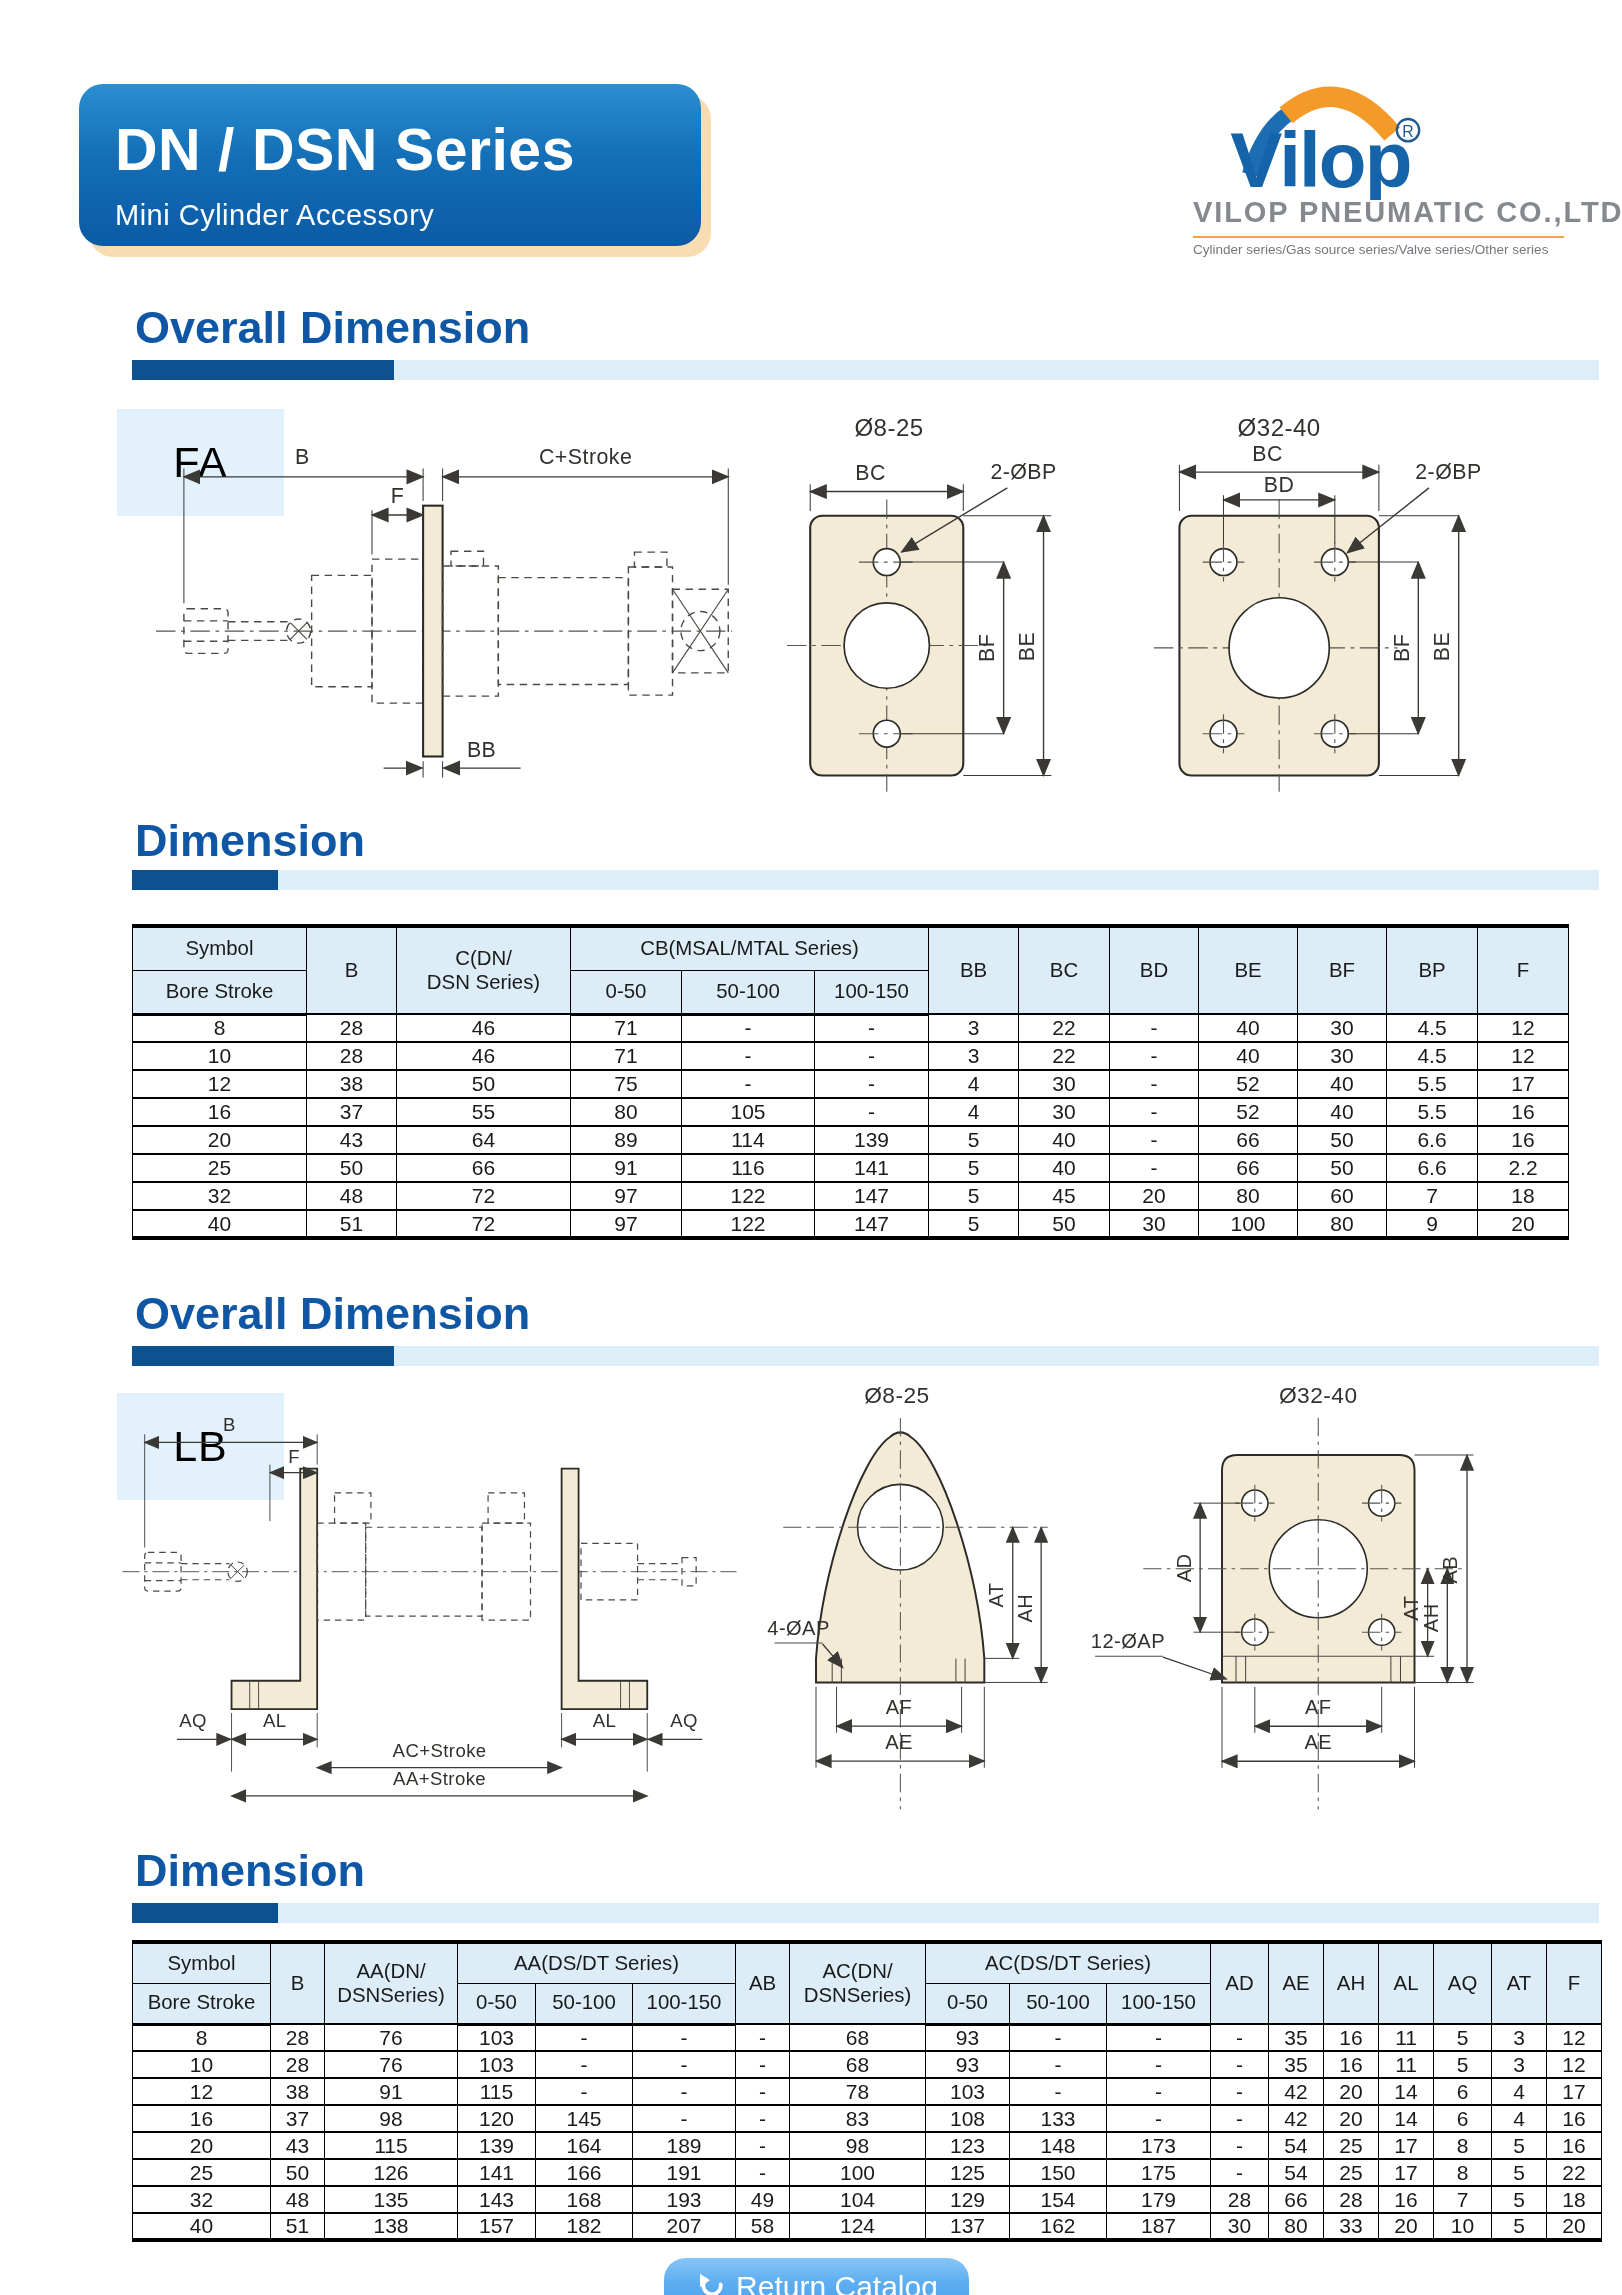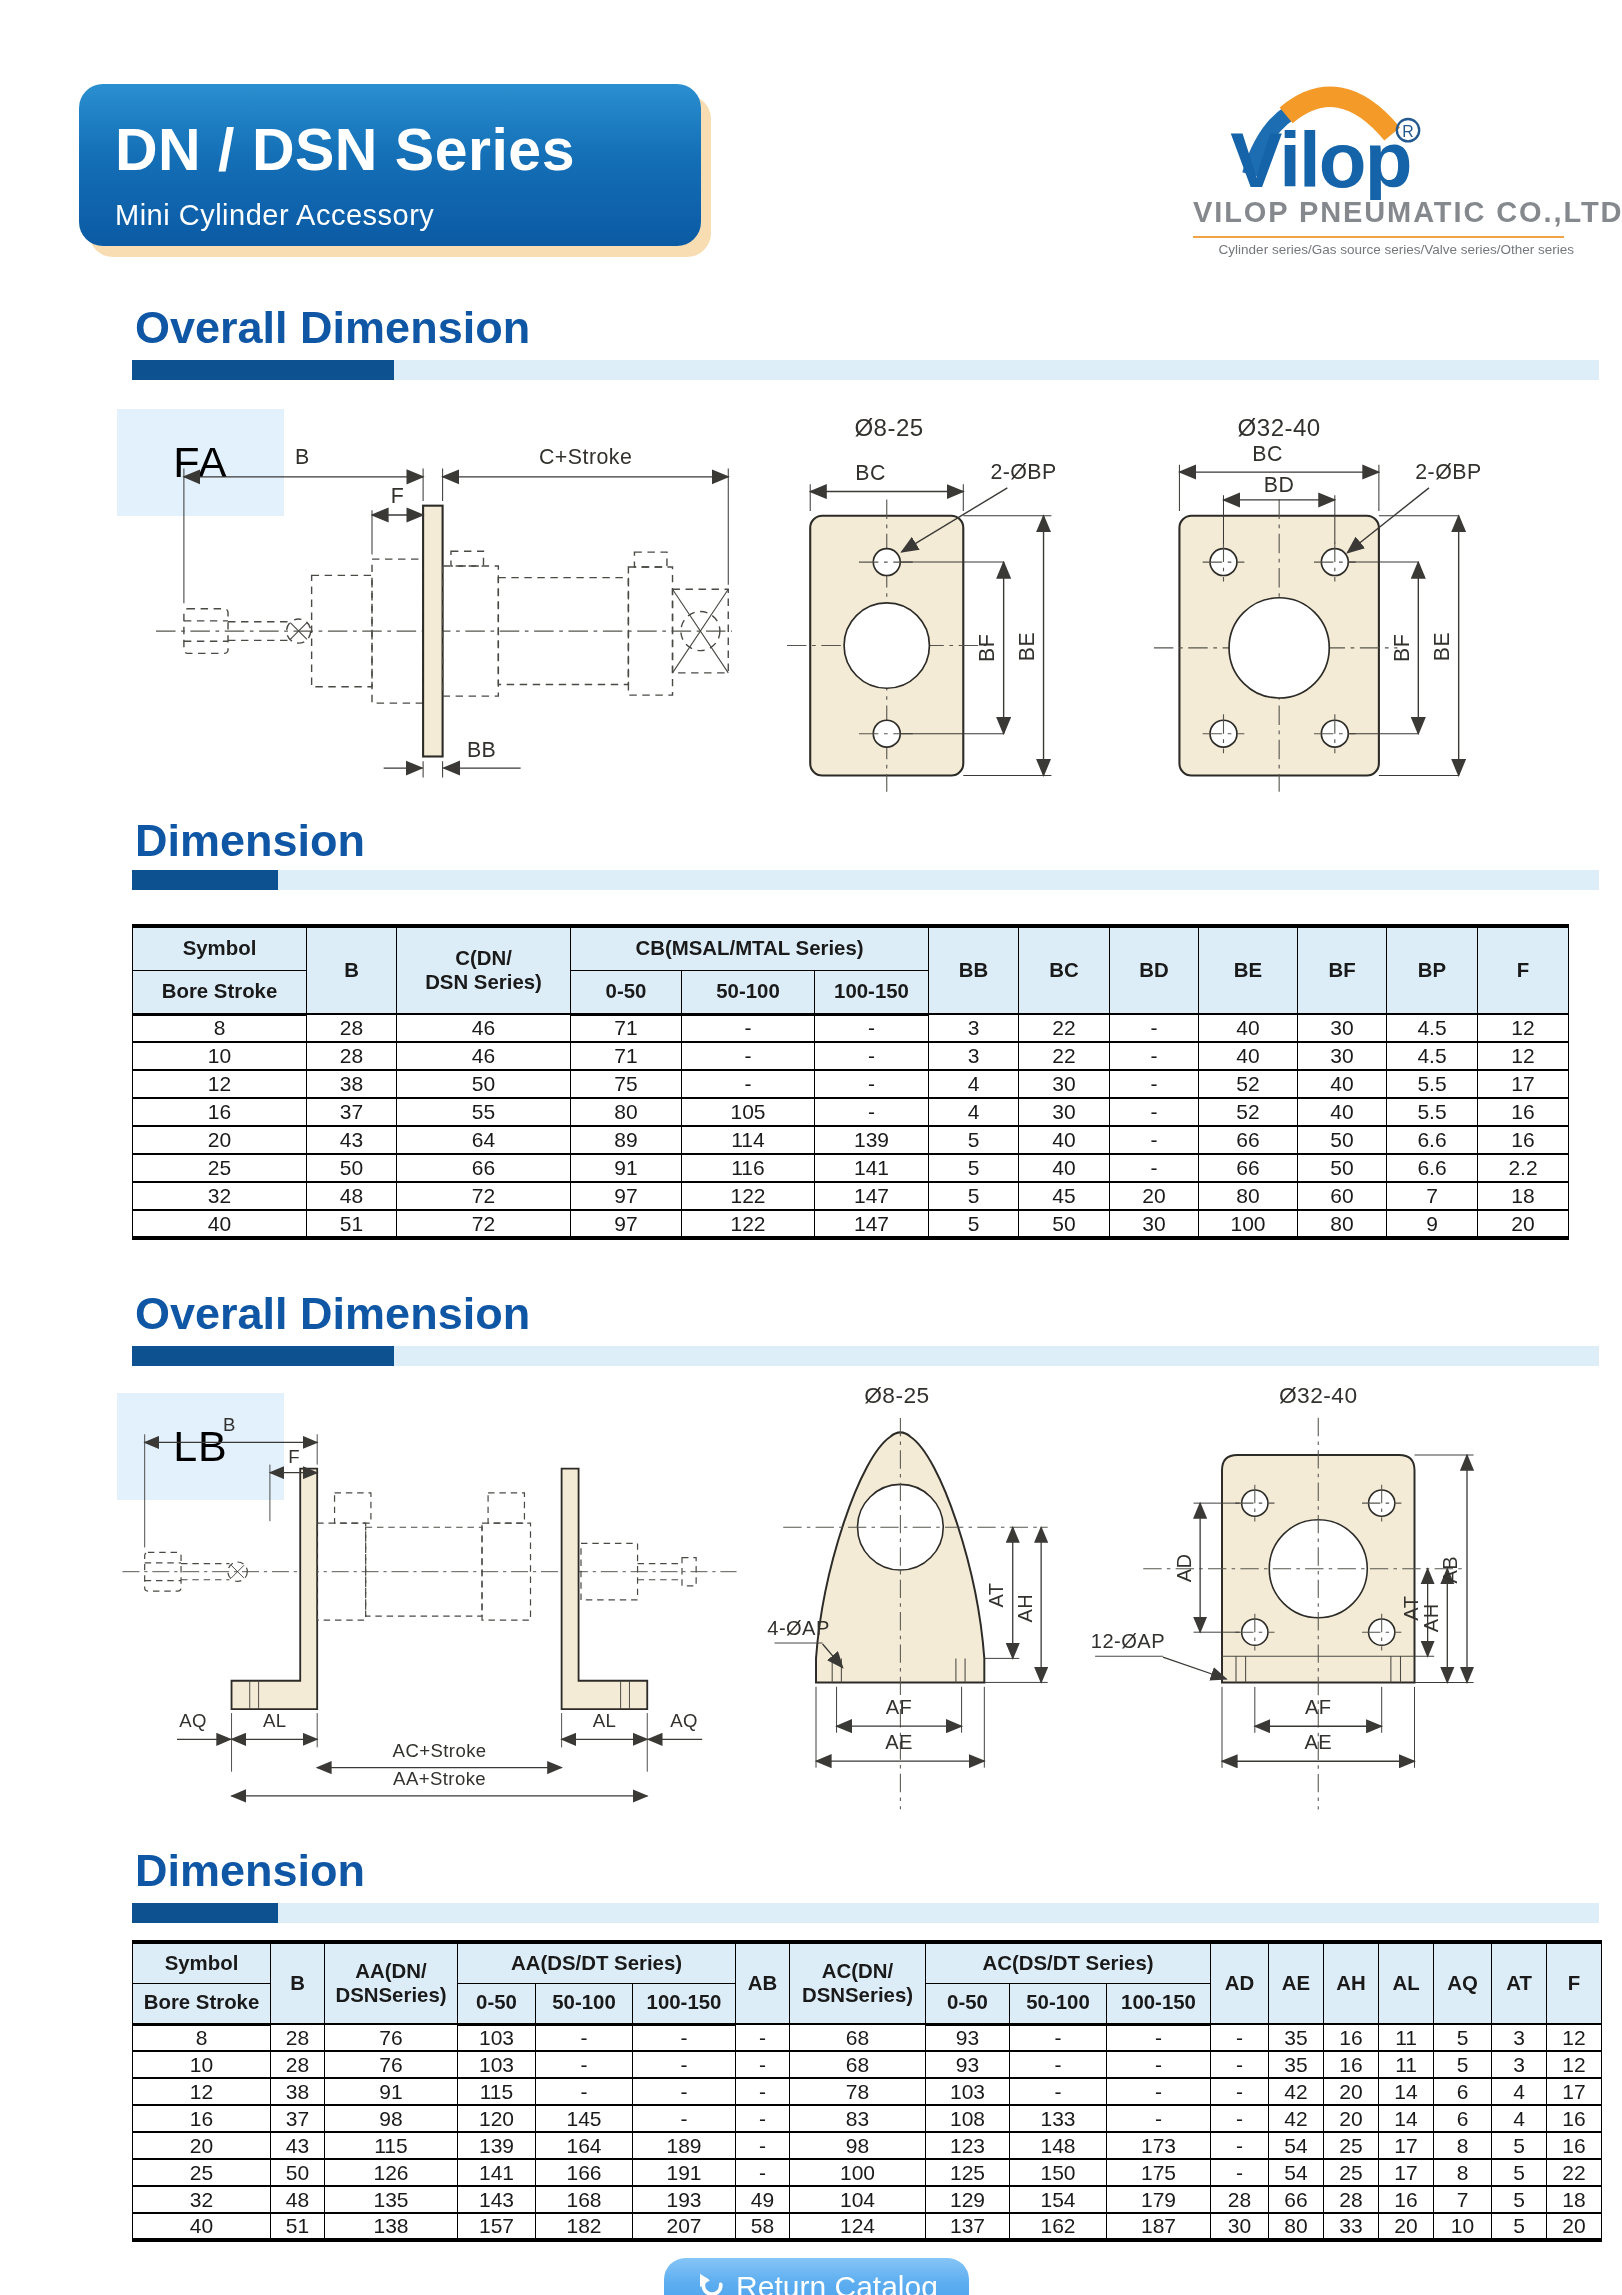--- a/index.html
+++ b/index.html
@@ -28,21 +28,21 @@
   .banner{position:absolute;left:79px;top:84px;width:622px;height:162px;border-radius:24px;
     background:linear-gradient(180deg,var(--banner-top) 0%,#146fb6 45%,var(--banner-bot) 100%);
     color:#fff;padding:36px 0 0 36px;}
   .banner-title{font-size:59px;font-weight:700;letter-spacing:0.5px;line-height:1.05;}
   .banner-sub{font-size:29px;font-weight:400;margin-top:16.7px;letter-spacing:0.5px;}
 
   .logo-block{position:absolute;left:1179px;top:74px;width:409px;height:186px;}
   .logo-mark{position:absolute;left:42px;top:4.6px;}
   .logo-company{position:absolute;left:14px;top:122px;width:385px;font-size:29px;font-weight:700;color:var(--logo-gray);letter-spacing:1.9px;white-space:nowrap;}
   .logo-line{position:absolute;left:14px;top:162px;width:371px;height:2.3px;background:#f2a444;}
-  .logo-tagline{position:absolute;left:14px;top:168px;width:381px;font-size:13.5px;color:#74787c;letter-spacing:0px;white-space:nowrap;text-align:right;}
+  .logo-tagline{position:absolute;left:14px;top:168px;width:381px;font-size:13.5px;color:#74787c;letter-spacing:0px;white-space:nowrap;}
 
   
   .sec-head{position:absolute;left:135px;font-size:45px;font-weight:700;color:var(--blue-head);letter-spacing:0px;}
   .sec-bar{position:absolute;left:132px;width:1467px;height:19.5px;background:var(--bar-light);}
   .sec-bar::before{content:"";position:absolute;left:0;top:0;height:100%;background:var(--bar-dark);width:var(--dw,262px);}
 
   .type-box{position:absolute;left:117px;width:167px;height:107px;background:var(--box-blue);
     display:flex;align-items:center;justify-content:center;font-size:43px;color:#000;letter-spacing:0.9px;}
 
   
@@ -55,21 +55,21 @@
   .dim-e{fill:none;stroke:var(--dim);stroke-width:3;marker-end:url(#arw);}
   .thin{fill:none;stroke:#4a4944;stroke-width:2.4;}
   .holefill{fill:#fff;stroke:#2c2b27;stroke-width:3.6;}
 
   
   .tbl-wrap{position:absolute;}
   table.dim-table{border-collapse:collapse;table-layout:fixed;width:100%;
     border:1.4px solid #000;border-top-width:4.2px;border-bottom-width:4.2px;}
   table.dim-table th, table.dim-table td{
     border:0.9px solid #000;text-align:center;vertical-align:middle;color:#1a1a1a;}
-  table.dim-table th{background:var(--thead-blue);font-weight:700;font-size:20.4px;white-space:pre-line;line-height:1.15;border-bottom-width:1.4px;}
+  table.dim-table th{background:var(--thead-blue);font-weight:400;font-size:20.4px;white-space:pre-line;line-height:1.15;border-bottom-width:1.4px;}
   table.dim-table thead tr:last-child th{border-bottom:3.7px solid #000;}
   table.dim-table td{background:#fff;font-size:21px;border-top-width:2.3px;border-bottom-width:2.3px;}
   .t1 thead tr{height:44px;} .t1 tbody tr{height:28px;}
   .t2 thead tr{height:41px;} .t2 tbody tr{height:27px;}
 
   
   .return-btn{position:absolute;left:664px;top:2238px;width:305px;height:57px;border:none;border-radius:21.4px;
     background:linear-gradient(180deg,#86c5f7 0%,#5cadf0 45%,#47a0eb 100%);
     color:#fff;font-size:30px;font-family:"Liberation Sans",sans-serif;
     display:flex;align-items:center;justify-content:center;gap:12px;cursor:pointer;margin-top:20px;}

